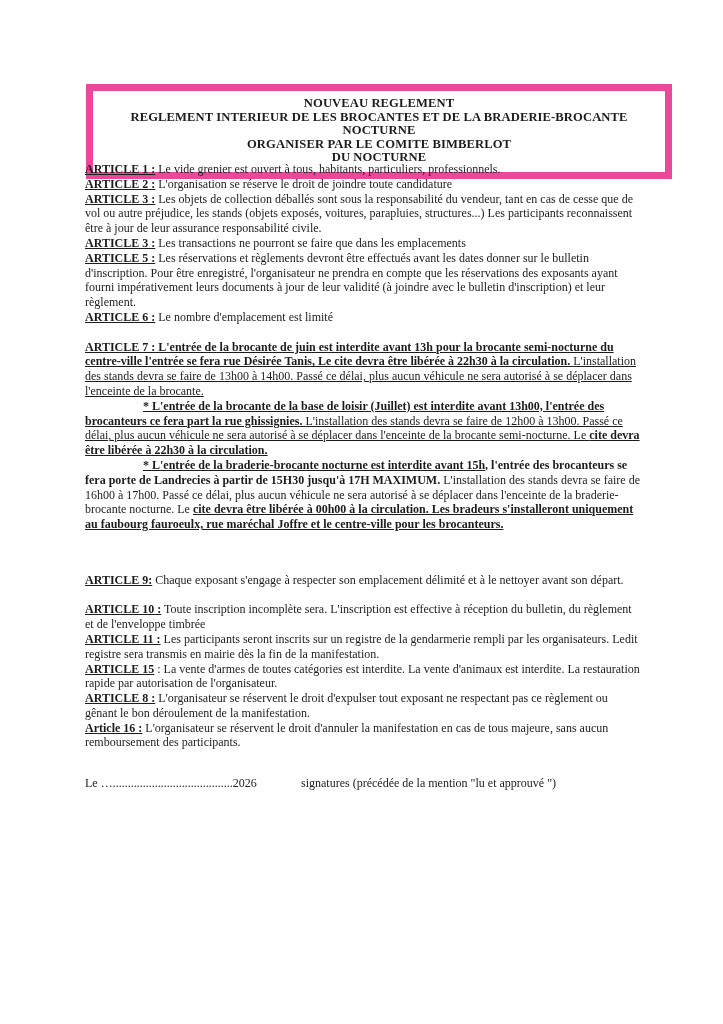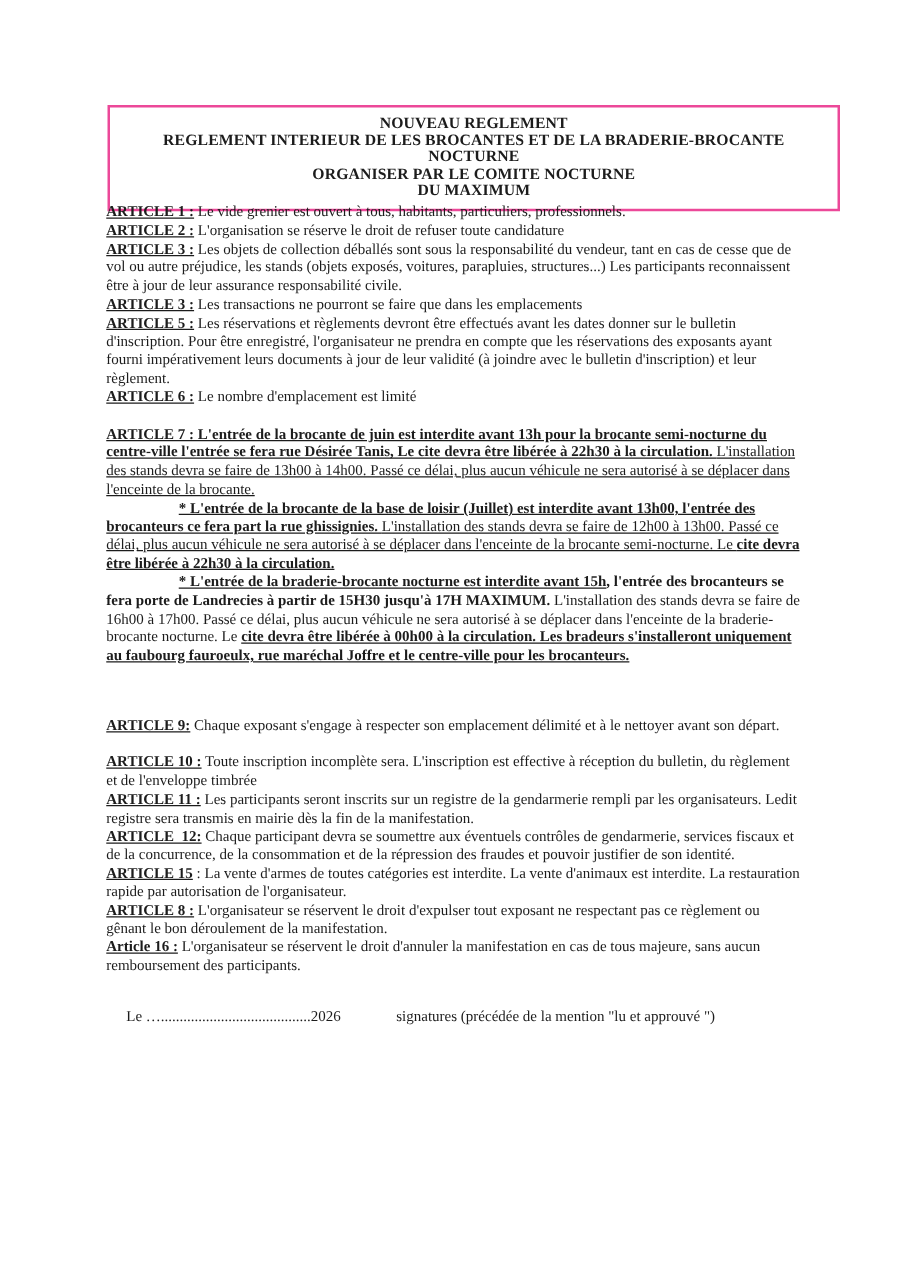--- a/index.html
+++ b/index.html
@@ -8,21 +8,21 @@
     background:#ffffff;
     font-family:"Liberation Serif", "DejaVu Serif", serif;
     color:#1c1c1c;
     overflow:hidden;
   }
   .page { position:relative; width:723px; height:1024px; background:#ffffff; }
 
   .header-box {
     position:absolute; left:86px; top:84px; width:586px;
     box-sizing:border-box;
-    border:2px solid #ec4899;
+    border:7px solid #ec4899;
     padding:6px 8px 7px 8px;
     text-align:center;
   }
   .hline {
     font-weight:bold;
     font-size:12.6px;
     line-height:13.6px;
     letter-spacing:0.1px;
   }
 
@@ -38,49 +38,48 @@
   .n  { }
   .b  { font-weight:bold;text-align:center; }
   .u  { text-decoration:underline; }
   .bu { font-weight:bold; text-decoration:underline; }
   .label { font-weight:bold; text-decoration:underline; }
 
   .spacer { height:14.8px; }
   .spacer.lg { height:26px; }
 
   .footer-line { white-space:nowrap; }
-  .footer-left { display:inline-block; min-width:216px;margin-left:16px; }
+  .footer-left { display:inline-block; min-width:216px; }
 </style>
 </head>
 <body>
 
 <div class="page">
   <div class="header-box">
       <div class="hline">NOUVEAU REGLEMENT</div>
       <div class="hline">REGLEMENT INTERIEUR DE LES BROCANTES ET DE LA BRADERIE-BROCANTE NOCTURNE</div>
-      <div class="hline">ORGANISER PAR LE COMITE NOCTURNE</div>
-      <div class="hline">DU MAXIMUM</div>
+      <div class="hline">ORGANISER PAR LE COMITE BIMBERLOT</div>
+      <div class="hline">DU NOCTURNE</div>
     </div>
   <div class="doc-body">
       <p class="para"><span class="label">ARTICLE 1 :</span><span class="n"> Le vide grenier est ouvert à tous, habitants, particuliers, professionnels.</span></p>
-      <p class="para"><span class="label">ARTICLE 2 :</span><span class="n"> L'organisation se réserve le droit de refuser toute candidature</span></p>
+      <p class="para"><span class="label">ARTICLE 2 :</span><span class="n"> L'organisation se réserve le droit de joindre toute candidature</span></p>
       <p class="para"><span class="label">ARTICLE 3 :</span><span class="n"> Les objets de collection déballés sont sous la responsabilité du vendeur, tant en cas de cesse que de vol ou autre préjudice, les stands (objets exposés, voitures, parapluies, structures...) Les participants reconnaissent être à jour de leur assurance responsabilité civile.</span></p>
       <p class="para"><span class="label">ARTICLE 3 :</span><span class="n"> Les transactions ne pourront se faire que dans les emplacements</span></p>
       <p class="para"><span class="label">ARTICLE 5 :</span><span class="n"> Les réservations et règlements devront être effectués avant les dates donner sur le bulletin d'inscription. Pour être enregistré, l'organisateur ne prendra en compte que les réservations des exposants ayant fourni impérativement leurs documents à jour de leur validité (à joindre avec le bulletin d'inscription) et leur règlement.</span></p>
       <p class="para"><span class="label">ARTICLE 6 :</span><span class="n"> Le nombre d'emplacement est limité</span></p>
       <div class="spacer"></div>
       <p class="para"><span class="bu">ARTICLE 7 : L'entrée de la brocante de juin est interdite avant 13h pour la brocante semi-nocturne du centre-ville l'entrée se fera rue Désirée Tanis, Le cite devra être libérée à 22h30 à la circulation. </span><span class="u">L'installation des stands devra se faire de 13h00 à 14h00. Passé ce délai, plus aucun véhicule ne sera autorisé à se déplacer dans l'enceinte de la brocante.</span></p>
       <p class="para indent"><span class="bu">* L'entrée de la brocante de la base de loisir (Juillet) est interdite avant 13h00, l'entrée des brocanteurs ce fera part la rue ghissignies. </span><span class="u">L'installation des stands devra se faire de 12h00 à 13h00. Passé ce délai, plus aucun véhicule ne sera autorisé à se déplacer dans l'enceinte de la brocante semi-nocturne. Le </span><span class="bu">cite devra être libérée à 22h30 à la circulation.</span></p>
       <p class="para indent"><span class="bu">* L'entrée de la braderie-brocante nocturne est interdite avant 15h</span><span class="b">, l'entrée des brocanteurs se fera porte de Landrecies à partir de 15H30 jusqu'à 17H MAXIMUM. </span><span class="n">L'installation des stands devra se faire de 16h00 à 17h00. Passé ce délai, plus aucun véhicule ne sera autorisé à se déplacer dans l'enceinte de la braderie-brocante nocturne. Le </span><span class="bu">cite devra être libérée à 00h00 à la circulation. Les bradeurs s'installeront uniquement au faubourg fauroeulx, rue maréchal Joffre et le centre-ville pour les brocanteurs.</span></p>
       <div class="spacer lg"></div>
       <div class="spacer"></div>
       <p class="para"><span class="label">ARTICLE 9:</span><span class="n"> Chaque exposant s'engage à respecter son emplacement délimité et à le nettoyer avant son départ.</span></p>
       <div class="spacer"></div>
       <p class="para"><span class="label">ARTICLE 10 :</span><span class="n"> Toute inscription incomplète sera. L'inscription est effective à réception du bulletin, du règlement et de l'enveloppe timbrée</span></p>
       <p class="para"><span class="label">ARTICLE 11 :</span><span class="n"> Les participants seront inscrits sur un registre de la gendarmerie rempli par les organisateurs. Ledit registre sera transmis en mairie dès la fin de la manifestation.</span></p>
-      <p class="para"><span class="label">ARTICLE&nbsp; 12:</span><span class="n"> Chaque participant devra se soumettre aux éventuels contrôles de gendarmerie, services fiscaux et de la concurrence, de la consommation et de la répression des fraudes et pouvoir justifier de son identité.</span></p>
       <p class="para"><span class="label">ARTICLE 15</span><span class="n"> : La vente d'armes de toutes catégories est interdite. La vente d'animaux est interdite. La restauration rapide par autorisation de l'organisateur.</span></p>
       <p class="para"><span class="label">ARTICLE 8 :</span><span class="n"> L'organisateur se réservent le droit d'expulser tout exposant ne respectant pas ce règlement ou gênant le bon déroulement de la manifestation.</span></p>
       <p class="para"><span class="label">Article 16 :</span><span class="n"> L'organisateur se réservent le droit d'annuler la manifestation en cas de tous majeure, sans aucun remboursement des participants.</span></p>
       <div class="spacer lg"></div>
       <div class="footer-line"><span class="footer-left">Le …........................................2026</span><span>signatures (précédée de la mention "lu et approuvé ")</span></div>
     </div>
 </div>
 
 </body></html>

